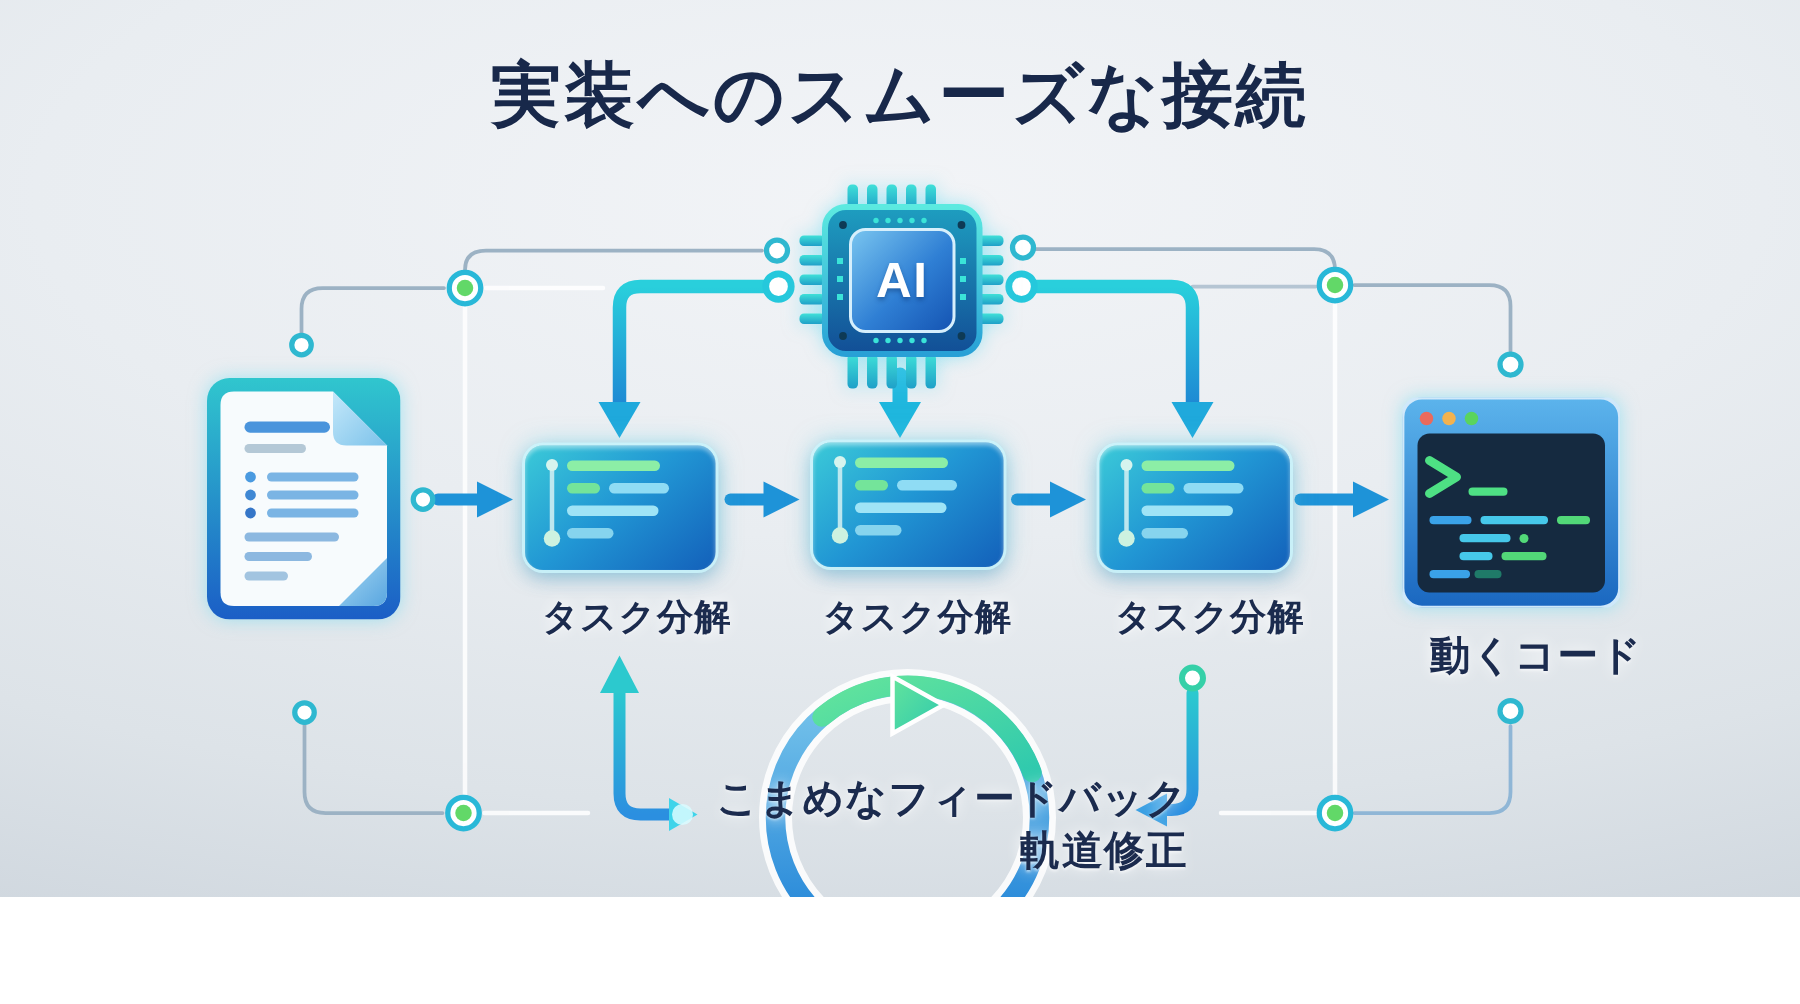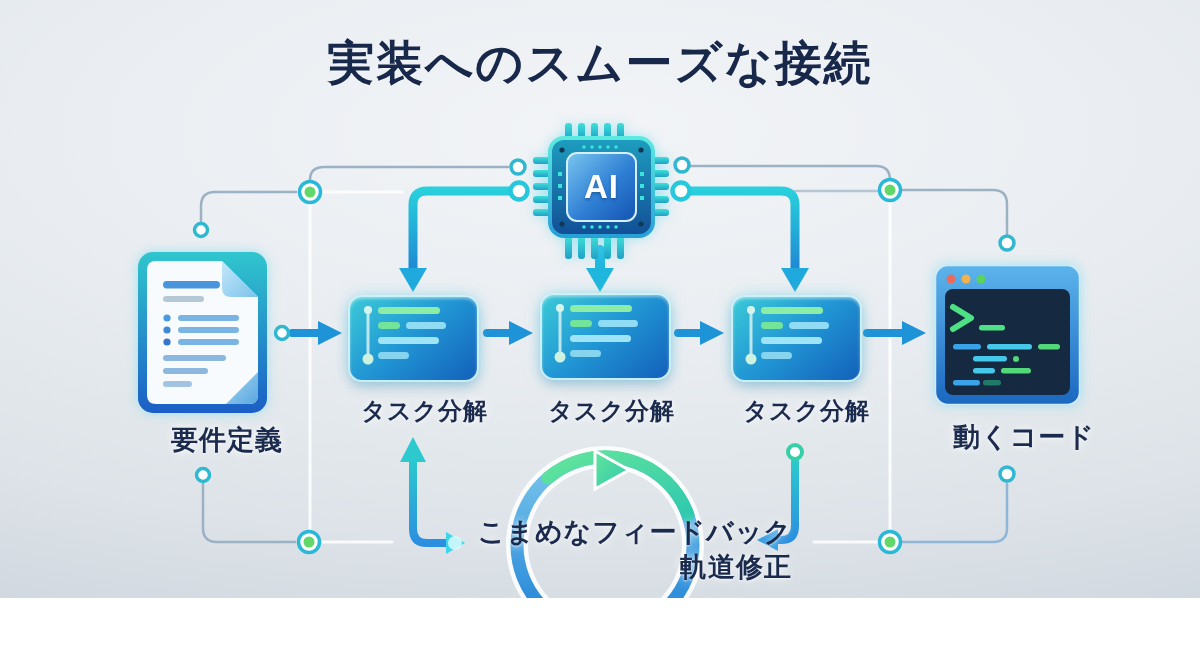--- a/index.html
+++ b/index.html
@@ -185,21 +185,20 @@
         <rect x="40" y="63" width="61" height="6" rx="3" fill="#7ab4e4"></rect>
       <circle cx="29" cy="78" r="3.6" fill="#3f88d4"></circle>
         <rect x="40" y="75" width="61" height="6" rx="3" fill="#7ab4e4"></rect>
       <circle cx="29" cy="90" r="3.6" fill="#3576c8"></circle>
         <rect x="40" y="87" width="61" height="6" rx="3" fill="#7ab4e4"></rect>
       <rect x="25" y="103" width="63" height="6" rx="3" fill="#8cb8e0"></rect>
       <rect x="25" y="116" width="45" height="6" rx="3" fill="#8cb8e0"></rect>
       <rect x="25" y="129" width="29" height="6" rx="3" fill="#a2c4e0"></rect>
     </svg>
   </div>
-  <div class="label" style="left:123px;top:422px;width:160px;font-size:27px;">要件定義</div>
 
   <div class="icon" id="chip">
     <svg width="146" height="142" viewBox="0 0 146 142" class="softglow">
       <defs>
         <linearGradient id="gPin" x1="0" y1="0" x2="0" y2="1">
           <stop offset="0" stop-color="#3fe0d8"></stop>
             <stop offset="1" stop-color="#1fa0c8"></stop>
         </linearGradient>
         <linearGradient id="gBand" x1="0" y1="0" x2="0" y2="1">
           <stop offset="0" stop-color="#1e9ec0"></stop>

